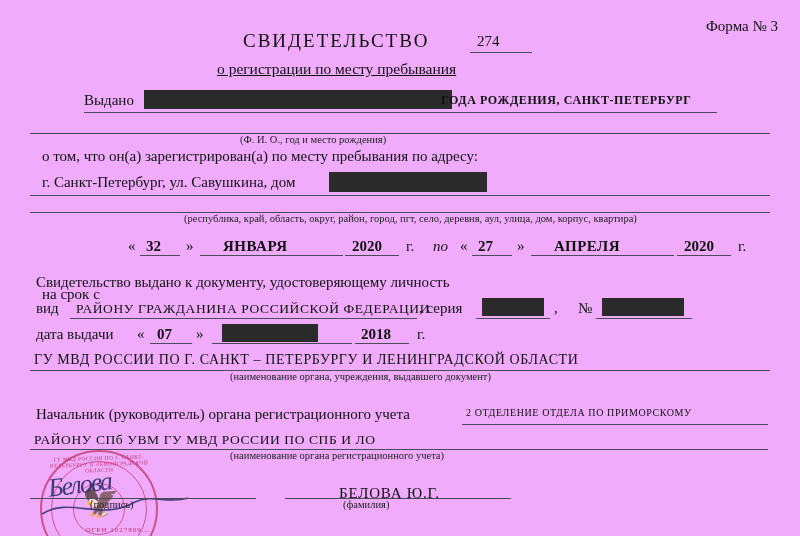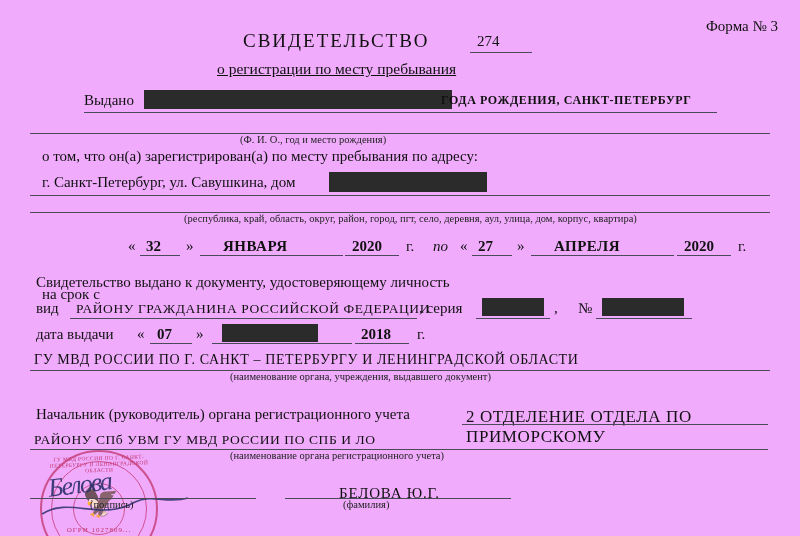--- a/index.html
+++ b/index.html
@@ -115,21 +115,21 @@
     font-size: 5.5px;
     color: #c0336a;
     letter-spacing: 0.4px;
     transform: rotate(-2deg);
   }
   .stamp-text-bottom {
     position: absolute;
     left: 48px;
     top: 526px;
     width: 102px;
-    text-align: center;
+    text-align: right;
     font-size: 7px;
     color: #c0336a;
     letter-spacing: 1px;
   }
   .stamp-eagle {
     position: absolute;
     left: 82px;
     top: 487px;
     font-size: 30px;
     color: #c0336a;
@@ -228,21 +228,21 @@
   <div class="line" style="left:212px; top:343px; width:140px;"></div>
   <div class="bold-val" style="left:361px; top:326px;">2018</div>
   <div class="line" style="left:355px; top:343px; width:54px;"></div>
   <div class="body-txt" style="left:417px; top:326px;">г.</div>
 
   <div class="body-txt-sp" style="left:34px; top:352px; font-size:14px;">ГУ  МВД  РОССИИ  ПО  Г. САНКТ – ПЕТЕРБУРГУ  И  ЛЕНИНГРАДСКОЙ ОБЛАСТИ</div>
   <div class="line" style="left:30px; top:370px; width:740px;"></div>
   <div class="small-caption" style="left:230px; top:371px; width:340px;">(наименование органа, учреждения, выдавшего документ)</div>
 
   <div class="body-txt" style="left:36px; top:406px;">Начальник (руководитель) органа регистрационного учета</div>
-  <div class="body-txt-sp" style="left:466px; top:407px; font-size:17px;">2 ОТДЕЛЕНИЕ ОТДЕЛА  ПО ПРИМОРСКОМУ</div>
+  <div class="body-txt-sp" style="left:466px; top:407px; font-size:10px;">2 ОТДЕЛЕНИЕ ОТДЕЛА  ПО ПРИМОРСКОМУ</div>
   <div class="line" style="left:462px; top:424px; width:306px;"></div>
   <div class="body-txt-sp" style="left:34px; top:432px; font-size:13.5px;">РАЙОНУ СПб УВМ  ГУ  МВД  РОССИИ  ПО  СПБ  И  ЛО</div>
   <div class="line" style="left:30px; top:449px; width:738px;"></div>
   <div class="small-caption" style="left:230px; top:450px; width:340px;">(наименование органа регистрационного учета)</div>
 
   <div class="stamp"></div>
   <div class="stamp2"></div>
   <div class="stamp3"></div>
   <div class="stamp-text-top">ГУ МВД РОССИИ ПО Г. САНКТ-ПЕТЕРБУРГУ И ЛЕНИНГРАДСКОЙ ОБЛАСТИ</div>
   <div class="stamp-eagle">🦅</div>

